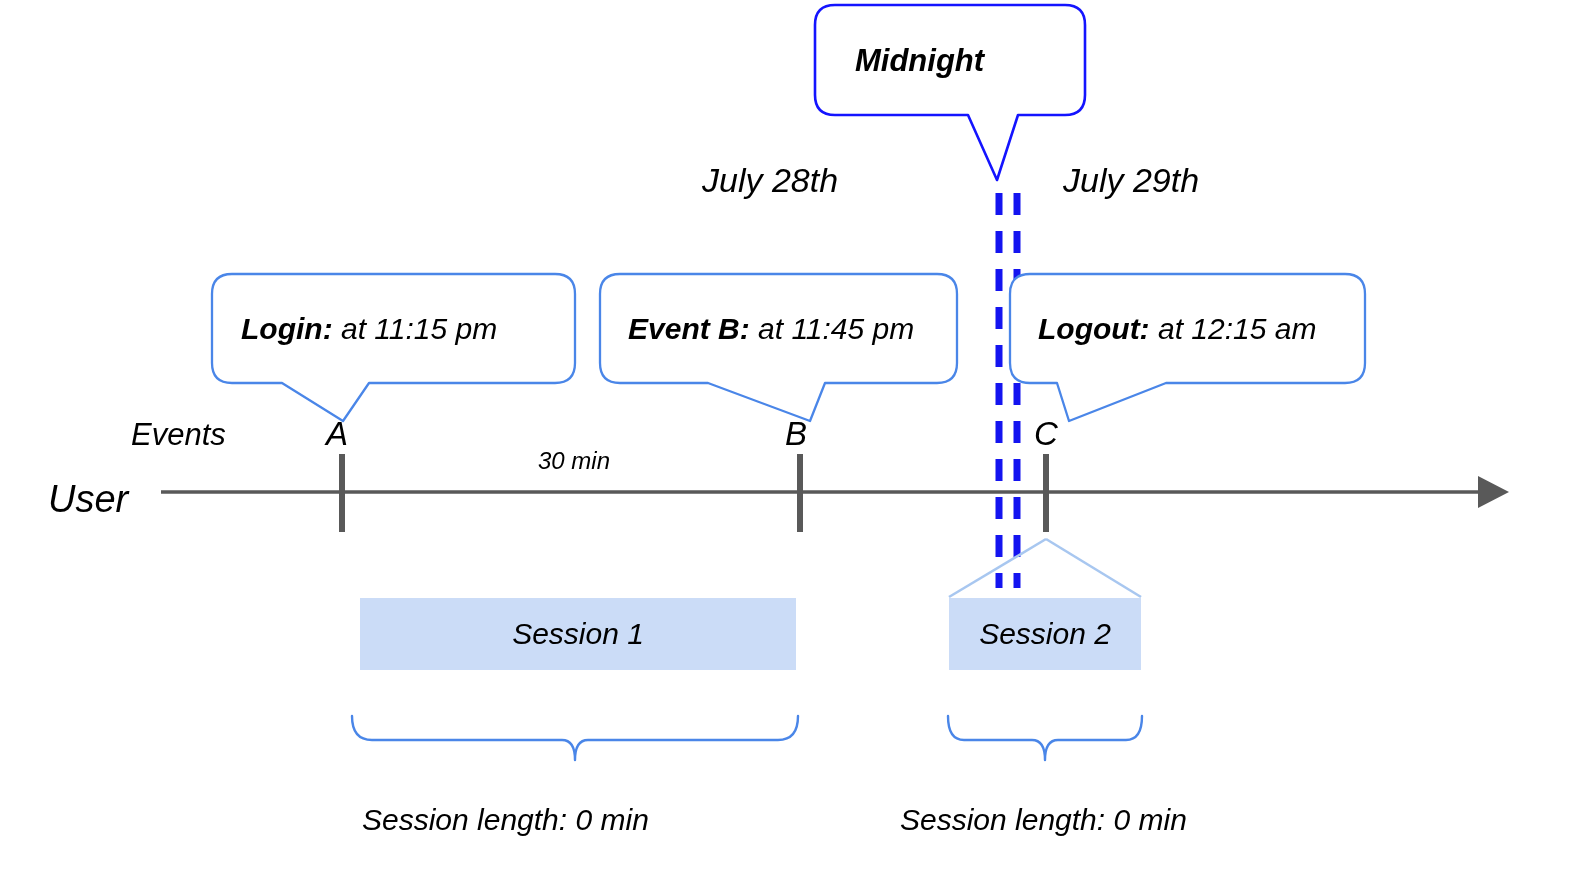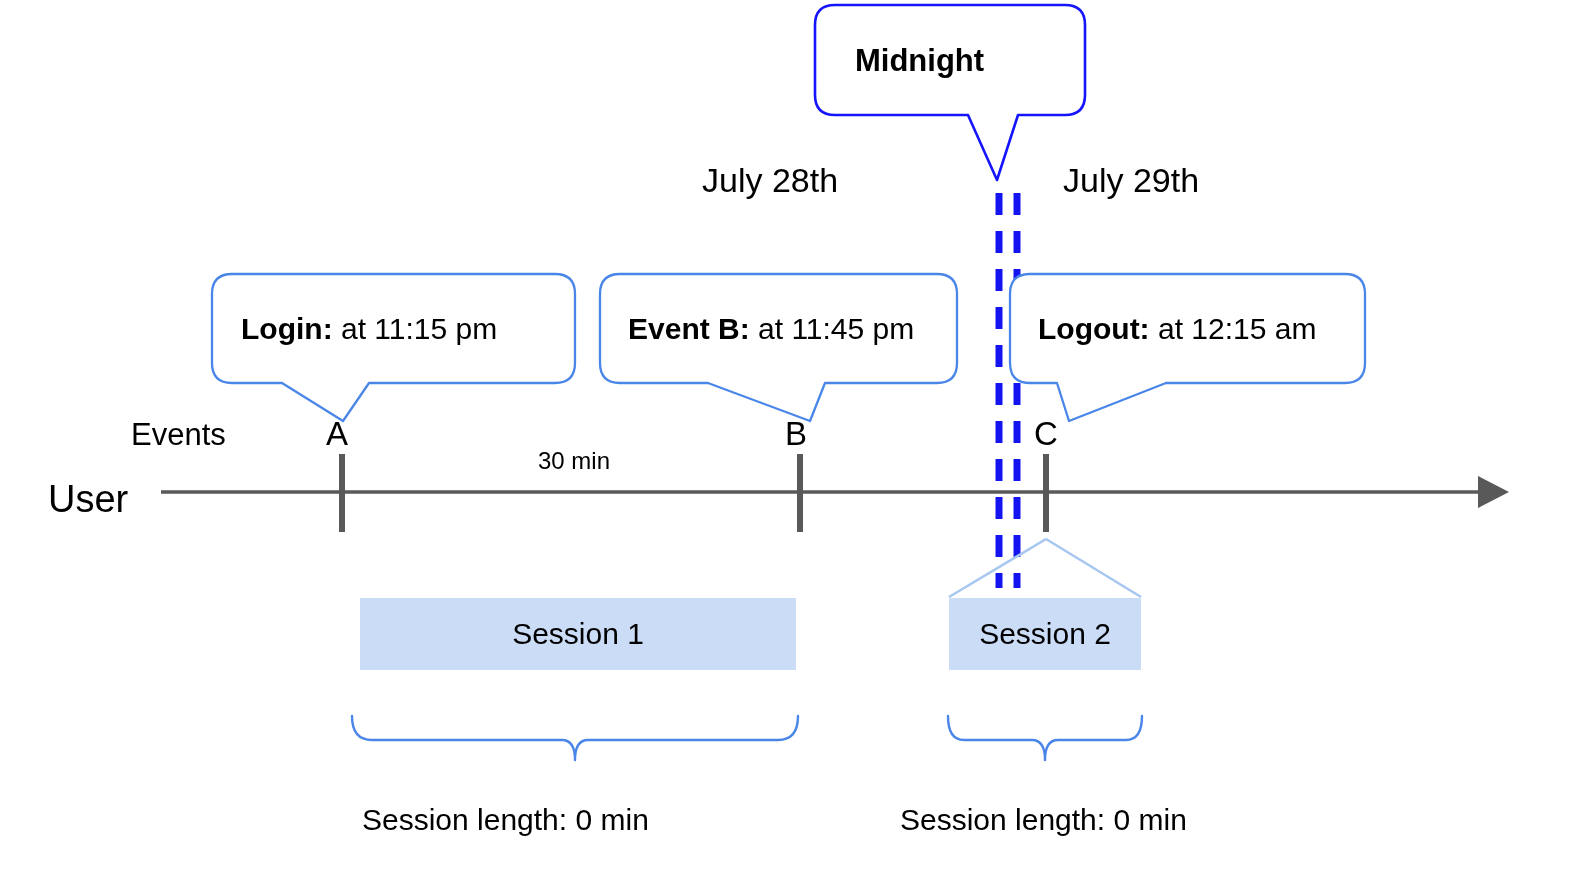--- a/index.html
+++ b/index.html
@@ -10,20 +10,21 @@
   body {
     font-family: "Liberation Sans", sans-serif;
     color: #000000;
   }
   #stage {
     position: relative;
     width: 1596px;
     height: 870px;
     background: #ffffff;
     overflow: hidden;
+    font-style: italic;
   }
   #diagram-svg {
     position: absolute;
     left: 0;
     top: 0;
     width: 1596px;
     height: 870px;
   }
   .svg-text {
     font-family: "Liberation Sans", sans-serif;

